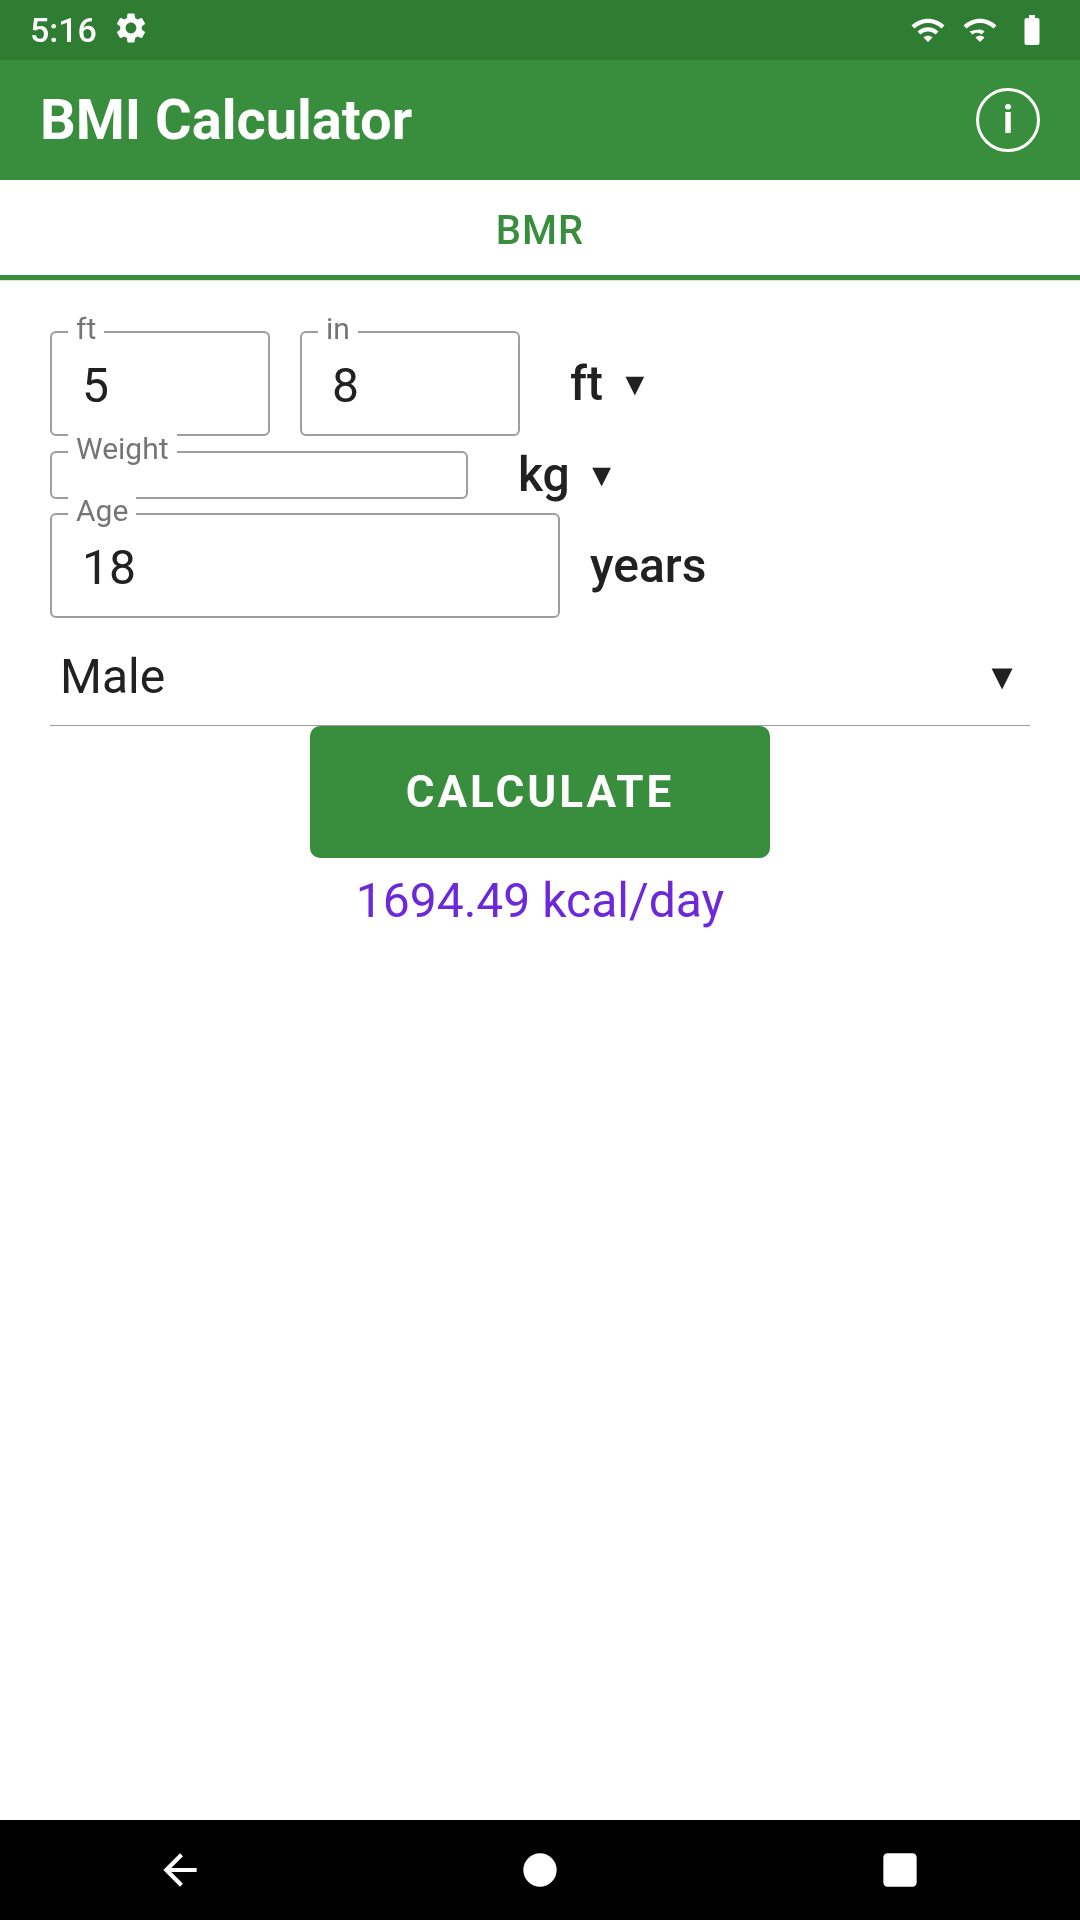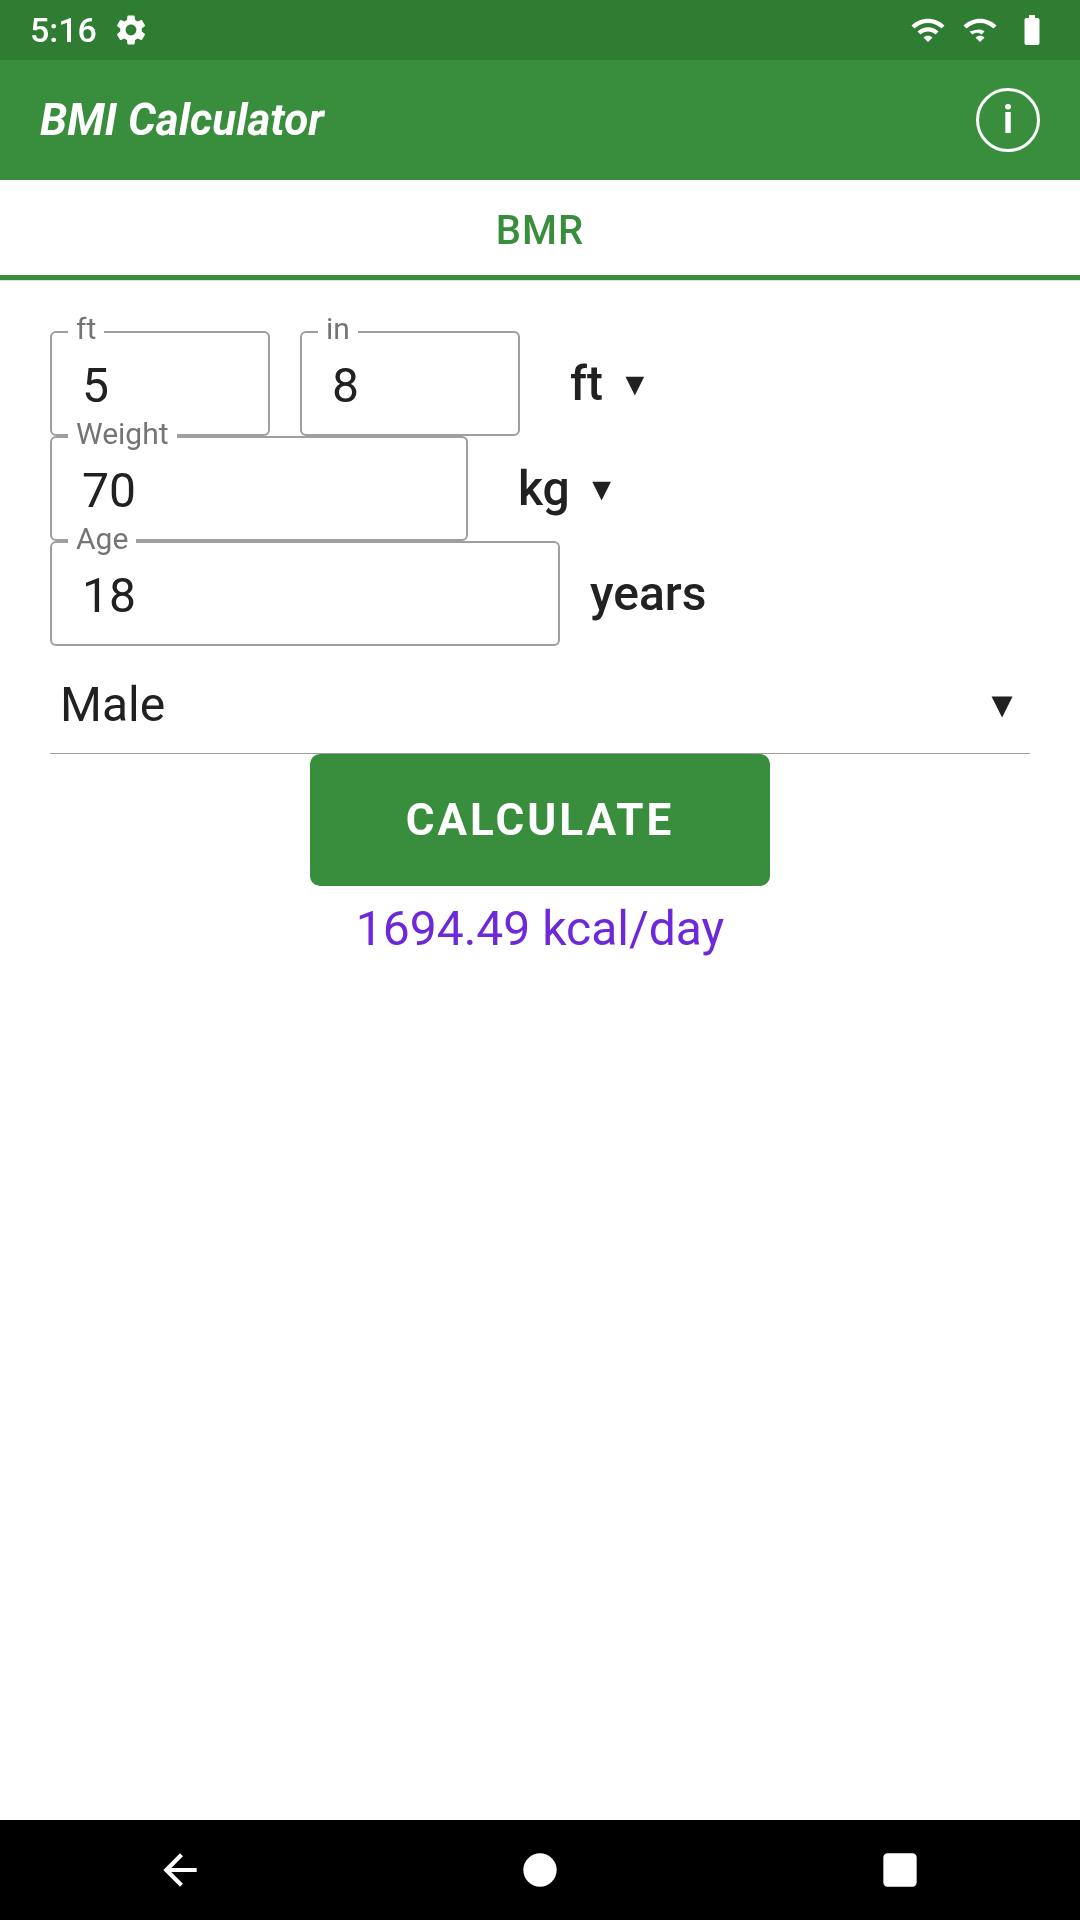--- a/index.html
+++ b/index.html
@@ -26,21 +26,20 @@
       align-items: center;
       justify-content: space-between;
       padding: 0 30px;
       color: #fff;
       font-size: 32px;
       font-weight: 500;
     }
 
     .status-left {
       display: flex;
-      align-items: center;
       gap: 16px;
     }
 
     .status-time {
       font-size: 34px;
       font-weight: 500;
     }
 
     .status-right {
       display: flex;
@@ -60,23 +59,22 @@
       background: #388e3c;
       height: 120px;
       display: flex;
       align-items: center;
       justify-content: space-between;
       padding: 0 40px;
     }
 
     .app-bar-title {
       color: #fff;
-      font-size: 44px;
+      font-size: 56px;
       font-weight: 700;
-      font-style: italic;
     }
 
     .info-btn {
       width: 64px;
       height: 64px;
       border-radius: 50%;
       background: transparent;
       border: 3px solid #fff;
       color: #fff;
       font-size: 38px;
@@ -328,21 +326,20 @@
     </div>
     <div class="dropdown">
       <span class="dropdown-label">ft</span>
       <span class="dropdown-arrow">▼</span>
     </div>
   </div>
 
   <div class="height-row">
     <div class="input-field weight-field">
       <label>Weight</label>
-      <input type="number" value="70" style="">
     </div>
     <div class="dropdown">
       <span class="dropdown-label">kg</span>
       <span class="dropdown-arrow">▼</span>
     </div>
   </div>
 
   <div class="height-row">
     <div class="input-field age-field">
       <label>Age</label>

